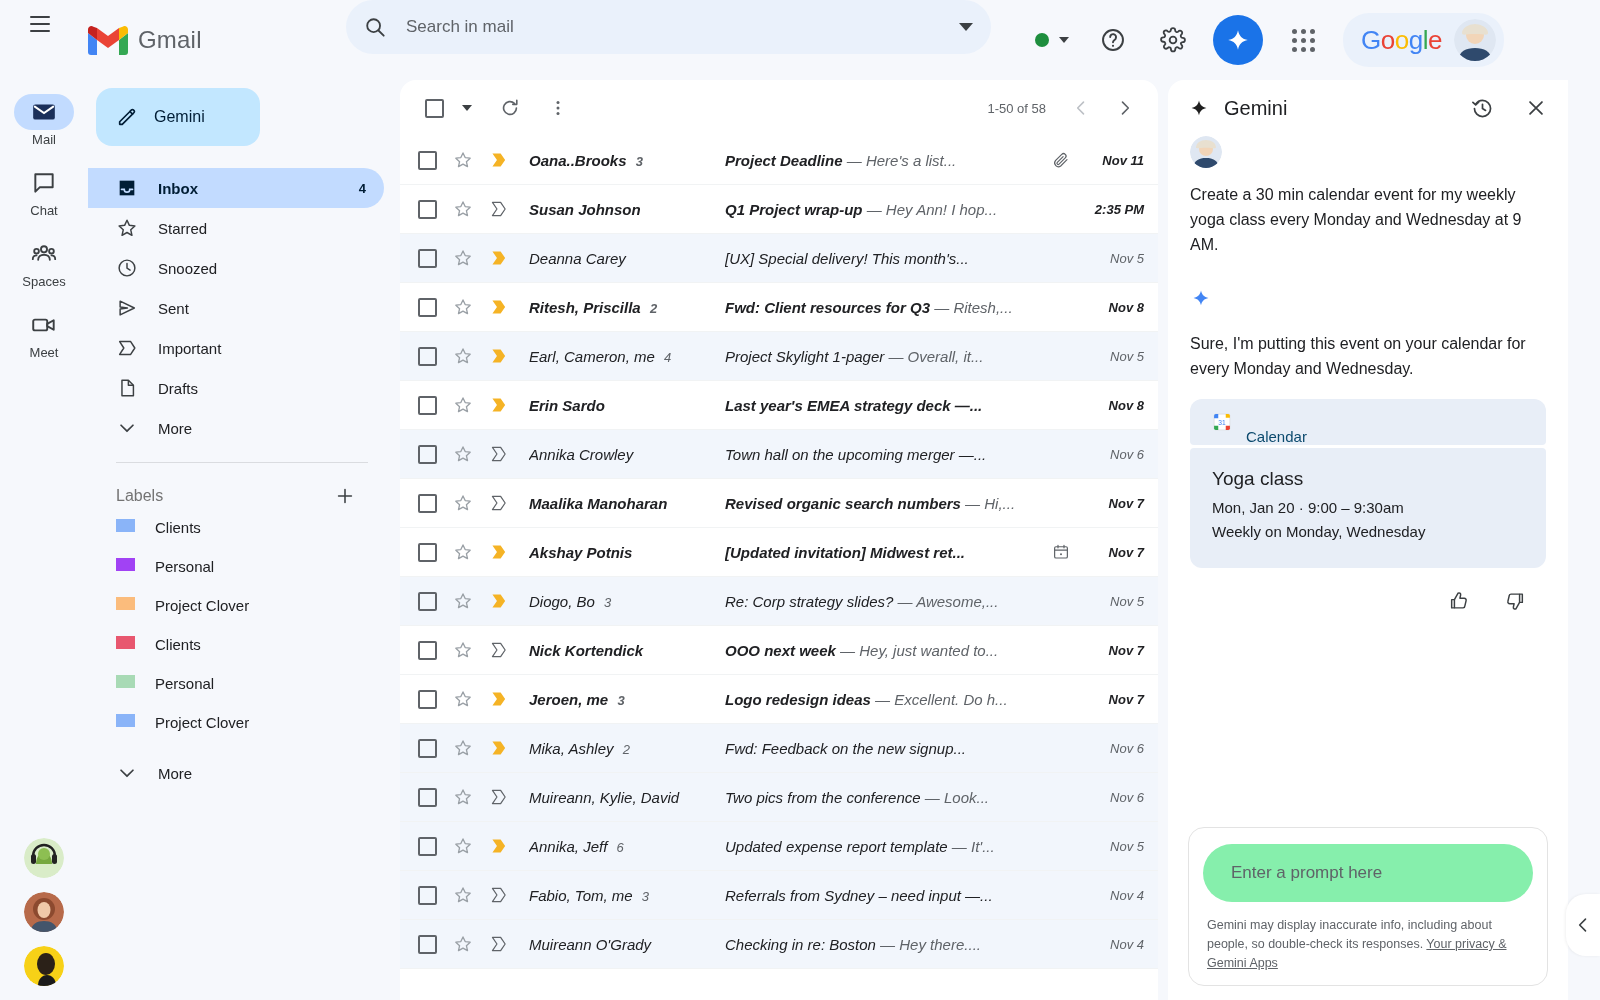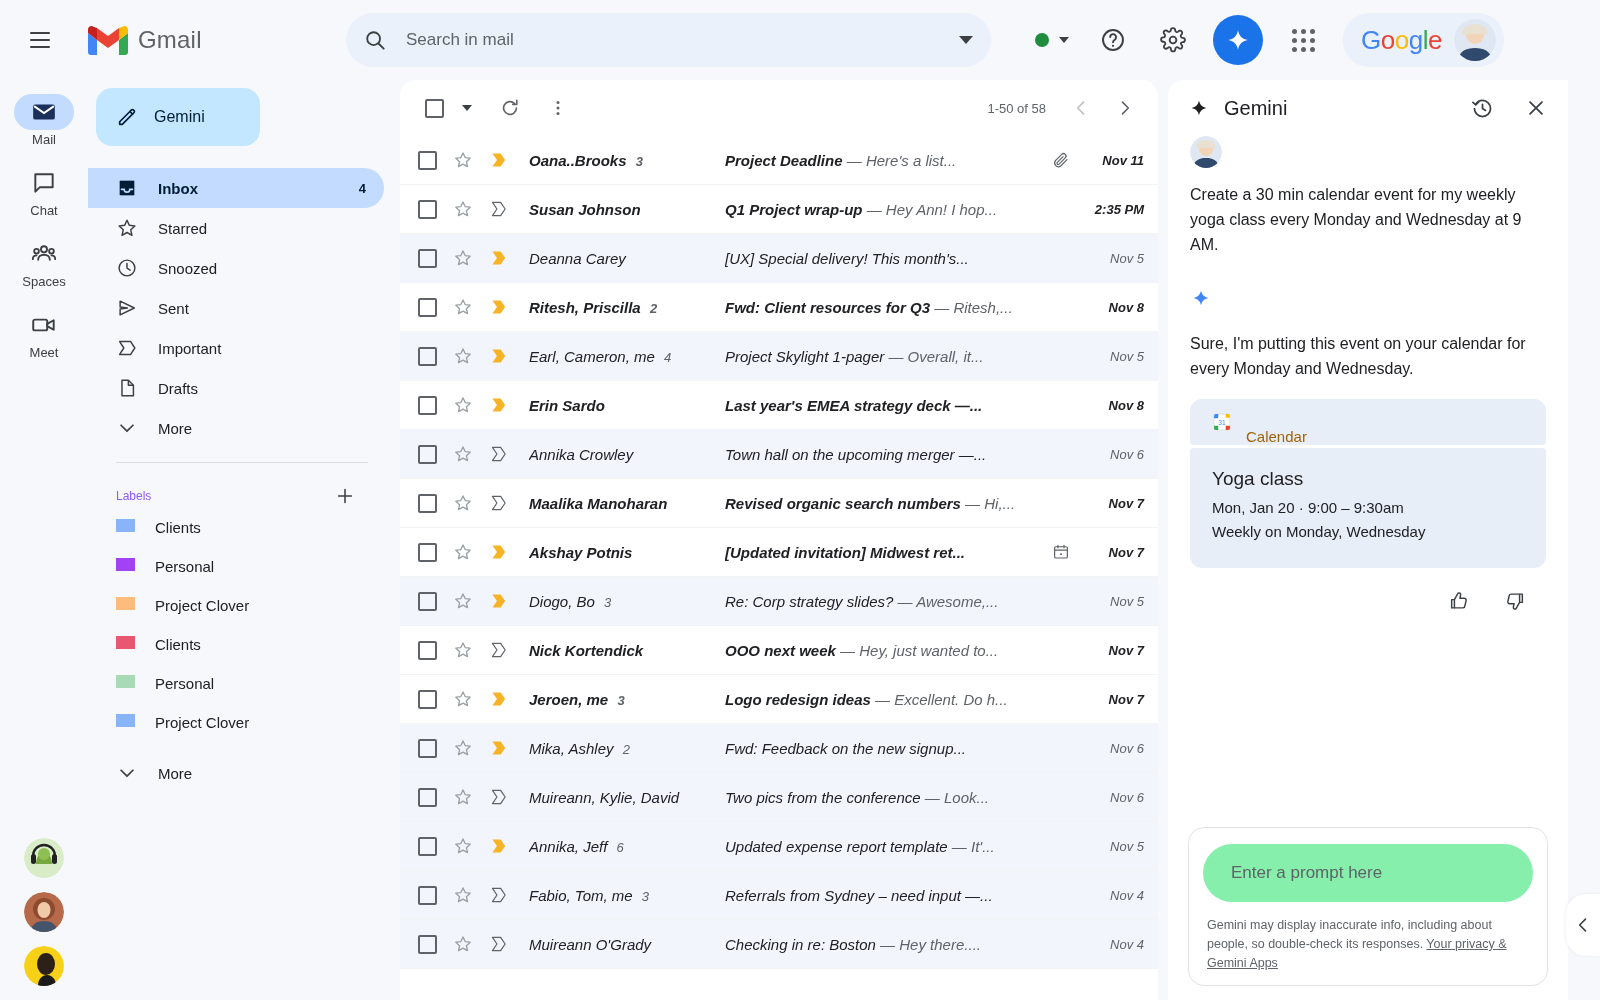--- a/index.html
+++ b/index.html
@@ -5,21 +5,21 @@
   * { box-sizing: border-box; margin: 0; padding: 0; }
   html, body {
     width: 1600px; height: 1000px;
     font-family: "Liberation Sans", sans-serif;
     background: #f6f8fc;
     overflow: hidden;
   }
   .app { position: relative; width: 1600px; height: 1000px; display: flex; flex-direction: column; }
 
   
-  .topbar { height: 80px; flex: 0 0 80px; display: flex; align-items: center; background: #f6f8fc; }
+  .topbar { height: 80px; flex: 0 0 80px; display: flex; background: #f6f8fc; }
   .hamburger { width: 48px; height: 48px; margin-left: 16px; margin-right: 12px;
     display: flex; flex-direction: column; justify-content: center; align-items: center;
     gap: 5px; border-radius: 50%; cursor: pointer; }
   .hamburger span { display: block; width: 20px; height: 2px; background: #3c4043; border-radius: 2px; }
 
   .brand { width: 244px; display: flex; align-items: center; gap: 10px; padding-left: 12px; }
   .brand-name { font-size: 24px; color: #5f6368; letter-spacing: .2px; }
 
   .searchwrap { flex: 0 0 auto; margin-left: 26px; }
   .searchbar {
@@ -69,21 +69,21 @@
   .compose-btn { display: flex; align-items: center; gap: 16px; margin: 4px 0 22px 8px;
     background: #c2e7ff; border-radius: 16px; height: 58px; width: 164px; padding-left: 20px;
     cursor: pointer; color: #001d35; font-size: 16px; }
   .nav-list { padding-right: 16px; }
   .nav-item { display: flex; align-items: center; height: 40px; border-radius: 0 20px 20px 0;
     padding-left: 28px; cursor: pointer; gap: 20px; color: #202124; font-size: 15px; }
   .nav-item.active { background: #c2dbff; font-weight: bold; color: #001d35; }
   .nav-item .count { margin-left: auto; padding-right: 18px; font-size: 13px; }
   .nav-sep { height: 1px; background: #dadce0; margin: 14px 16px 10px 28px; }
   .labels-head { display: flex; align-items: center; padding: 6px 22px 6px 28px; }
-  .labels-title { font-size: 12px; color: #8b5cf6; }
+  .labels-title { font-size: 16px; color: #737373; }
   .plus-btn { margin-left: auto; width: 34px; height: 34px; border-radius: 50%; display: flex;
     align-items: center; justify-content: center; cursor: pointer; font-size: 26px; color: #3c4043; font-weight: 300; }
   .label-item { display: flex; height: 39px; padding-left: 28px; gap: 20px;
     cursor: pointer; font-size: 15px; color: #202124; border-radius: 0 20px 20px 0; }
   .label-chip { width: 19px; height: 13px; position: relative; flex: 0 0 19px; }
   .label-chip::after { content: ""; position: absolute; inset: 0;
     clip-path: polygon(0 0, 72% 0, 100% 50%, 72% 100%, 0 100%); background: inherit; }
 
   
   .maillist { flex: 1; min-width: 0; background: #fff; border-radius: 16px 16px 0 0;
@@ -124,21 +124,21 @@
   .ghead-btn { width: 40px; height: 40px; border-radius: 50%; display: flex; align-items: center;
     justify-content: center; cursor: pointer; color: #3c4043; }
   .ghead-spacer { margin-left: auto; }
   .gbody { flex: 1; padding: 0 22px; overflow: hidden; }
   .g-av { width: 32px; height: 32px; border-radius: 50%; overflow: hidden; margin-bottom: 14px; }
   .g-usertext { font-size: 16px; line-height: 25px; color: #202124; margin-bottom: 30px; }
   .g-sparkle { margin-bottom: 18px; }
   .g-reply { font-size: 16px; line-height: 25px; color: #202124; margin-bottom: 18px; }
   .g-card-top { background: #e8eef7; border-radius: 12px 12px 4px 4px; height: 46px;
     display: flex; align-items: center; gap: 14px; padding: 0 22px; cursor: pointer; }
-  .g-card-top span { font-size: 15px; color: #a16207; margin-top: 29px; }
+  .g-card-top span { font-size: 15px; color: #0c4a6e; margin-top: 29px; }
   .g-card { background: #e8eef7; border-radius: 4px 4px 12px 12px; margin-top: 3px;
     padding: 20px 22px 24px; cursor: pointer; }
   .g-card-title { font-size: 19px; color: #202124; margin-bottom: 6px; }
   .g-card-line { font-size: 15px; color: #202124; line-height: 24px; }
   .g-feedback { display: flex; justify-content: flex-end; gap: 18px; margin-top: 14px; padding-right: 12px; }
   .fb-btn { width: 38px; height: 38px; border-radius: 50%; display: flex; align-items: center;
     justify-content: center; cursor: pointer; color: #3c4043; }
   .gfoot { padding: 0 20px 14px; }
   .gfoot-card { border: 1px solid #e3e3e3; border-radius: 16px; padding: 16px 14px 12px; background: #fff; }
   .prompt-input { width: 100%; height: 58px; background: #86efac; border: none; outline: none;

